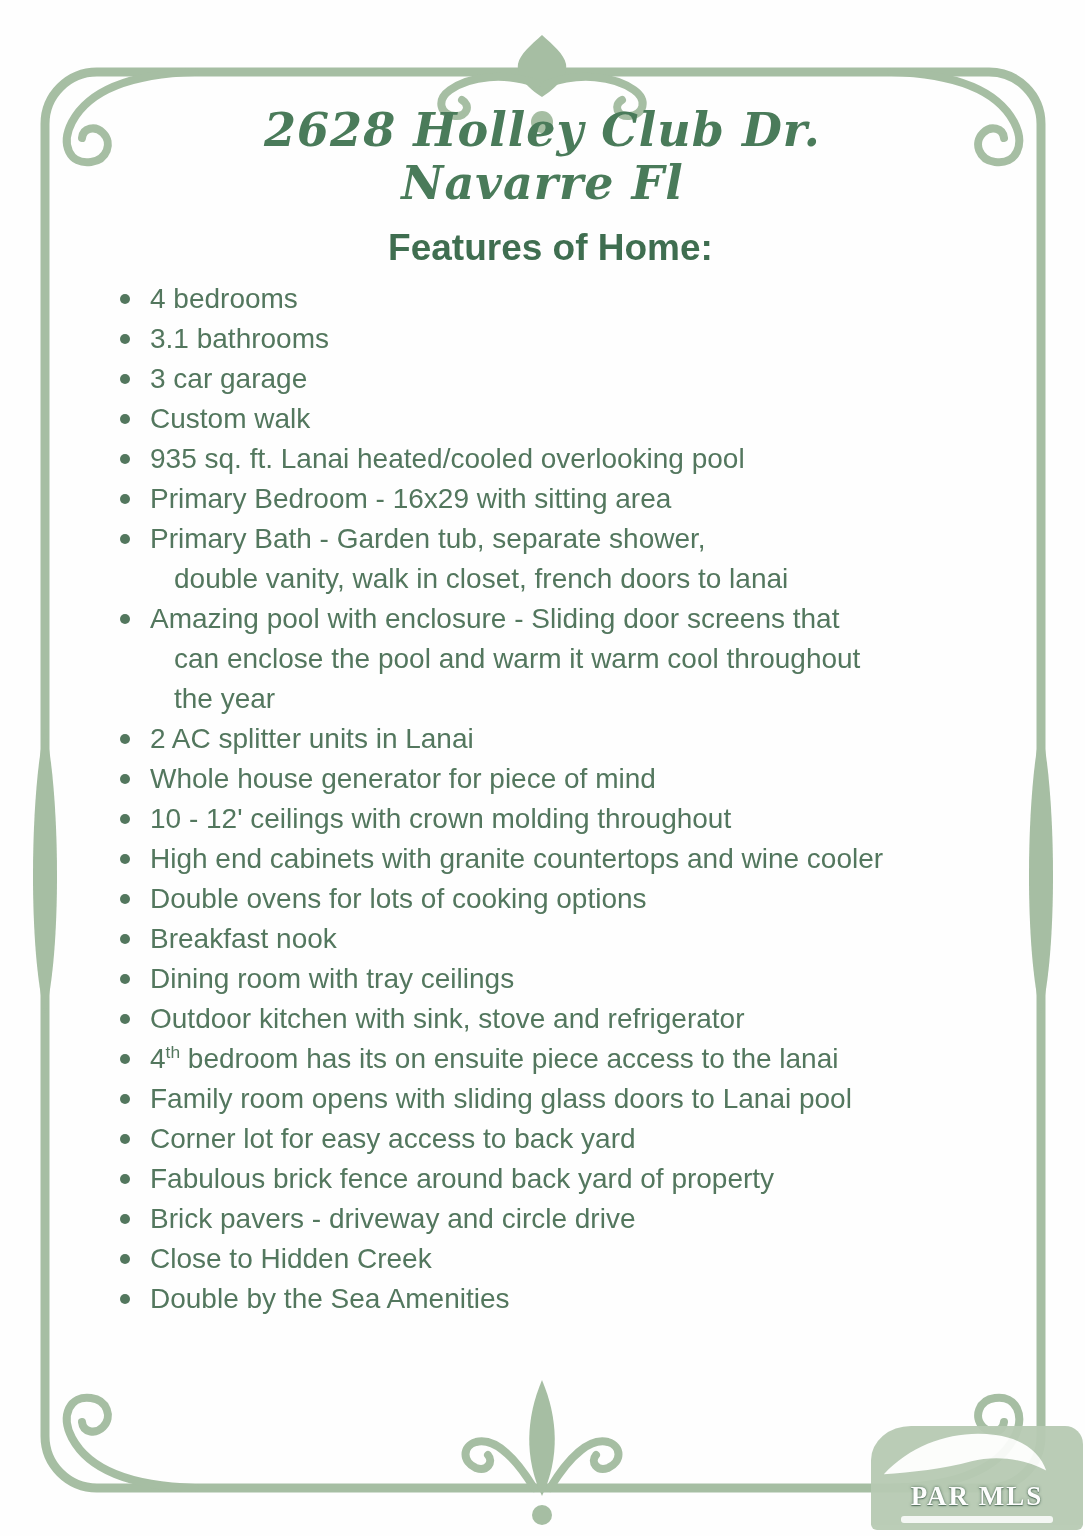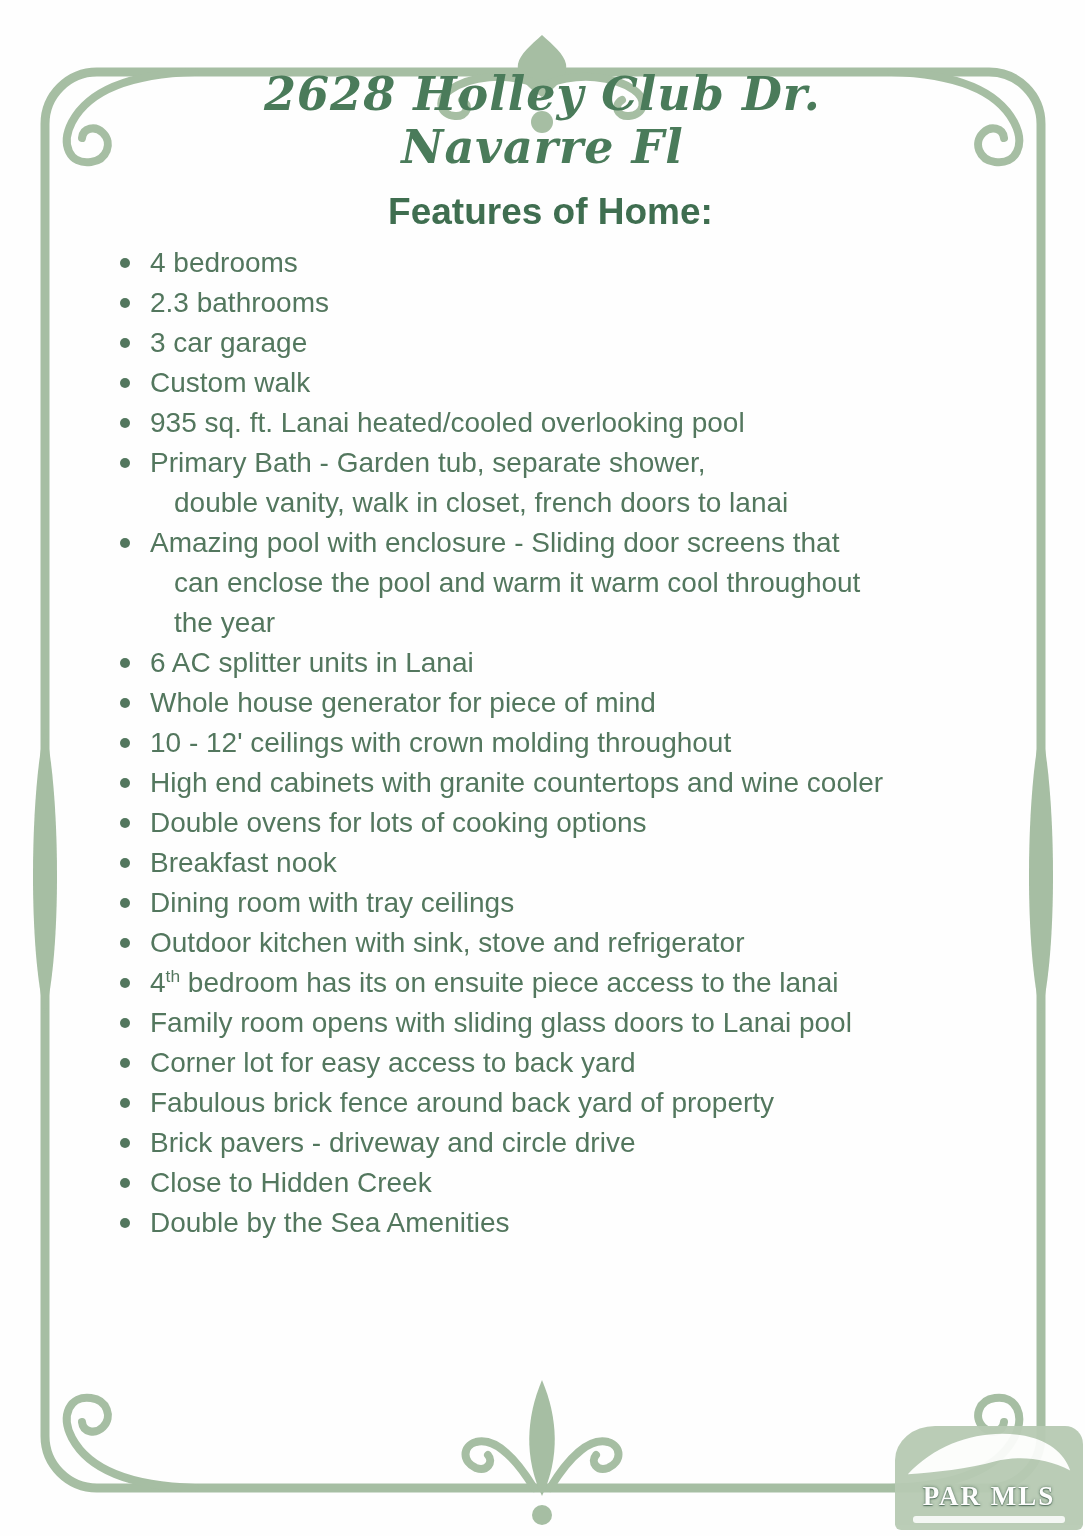--- a/index.html
+++ b/index.html
@@ -18,21 +18,21 @@
     background:#fefefe;
     overflow:hidden;
     font-family:"Liberation Sans",sans-serif;
   }
   
   .frame{position:absolute;inset:0;width:100%;height:100%;z-index:0;}
   .stroke-frame{stroke:var(--frame);fill:none;stroke-width:9;}
   .stroke-curl{stroke:var(--frame);fill:none;stroke-width:8;stroke-linecap:round;}
   .fill-frame{fill:var(--frame);stroke:none;}
 
-  .content{position:absolute;inset:0;z-index:1;padding-top:68px;}
+  .content{position:absolute;inset:0;z-index:1;padding-top:104px;}
   .title{
     text-align:center;
     font-family:"DejaVu Serif","Liberation Serif",serif;
     font-style:italic;font-weight:700;
     color:var(--title);
     font-size:46px;line-height:1.16;
     letter-spacing:1px;
   }
   .features-heading{
     text-align:center;
@@ -57,21 +57,21 @@
     position:absolute;left:10px;top:15px;
     width:10px;height:10px;border-radius:50%;
     background:var(--body);
   }
   li.feature .line.cont{padding-left:24px;}
   li.feature sup{font-size:0.62em;line-height:0;}
 
   
   .watermark{
     position:absolute;right:2px;bottom:6px;
-    width:188px;height:104px;z-index:3;
+    width:212px;height:104px;z-index:3;
     display:flex;flex-direction:column;align-items:center;justify-content:flex-end;
     padding-bottom:7px;
     background:var(--watermark_bg);
     opacity:0.95;
     border-radius:40px 18px 6px 6px / 34px 18px 6px 6px;
   }
   .wm-bird{position:absolute;top:-4px;left:4px;width:180px;height:56px;}
   .wm-title{
     font-family:"Liberation Serif","DejaVu Serif",serif;
     font-weight:700;font-size:27px;color:#ffffff;letter-spacing:2px;
@@ -123,48 +123,52 @@
       <div>Navarre Fl</div>
     </div>
     <div class="features-heading">Features of Home:</div>
     <ul class="features">
         <li class="feature">
           <span class="bullet"></span>
           <div class="line first">4 bedrooms</div>
         </li>
         <li class="feature">
           <span class="bullet"></span>
-          <div class="line first">2.3 bathrooms</div>
+          <div class="line first">3.1 bathrooms</div>
         </li>
         <li class="feature">
           <span class="bullet"></span>
           <div class="line first">3 car garage</div>
         </li>
         <li class="feature">
           <span class="bullet"></span>
           <div class="line first">Custom walk</div>
         </li>
         <li class="feature">
           <span class="bullet"></span>
           <div class="line first">935 sq. ft. Lanai heated/cooled overlooking pool</div>
+        </li>
+        <li class="feature">
+          <span class="bullet"></span>
+          <div class="line first">Primary Bedroom - 16x29 with sitting area</div>
         </li>
         <li class="feature">
           <span class="bullet"></span>
           <div class="line first">Primary Bath - Garden tub, separate shower,</div>
           <div class="line cont">double vanity, walk in closet, french doors to lanai</div>
         </li>
         <li class="feature">
           <span class="bullet"></span>
           <div class="line first">Amazing pool with enclosure - Sliding door screens that</div>
           <div class="line cont">can enclose the pool and warm it warm cool throughout</div>
           <div class="line cont">the year</div>
         </li>
         <li class="feature">
           <span class="bullet"></span>
-          <div class="line first">6 AC splitter units in Lanai</div>
+          <div class="line first">2 AC splitter units in Lanai</div>
         </li>
         <li class="feature">
           <span class="bullet"></span>
           <div class="line first">Whole house generator for piece of mind</div>
         </li>
         <li class="feature">
           <span class="bullet"></span>
           <div class="line first">10 - 12' ceilings with crown molding throughout</div>
         </li>
         <li class="feature">

